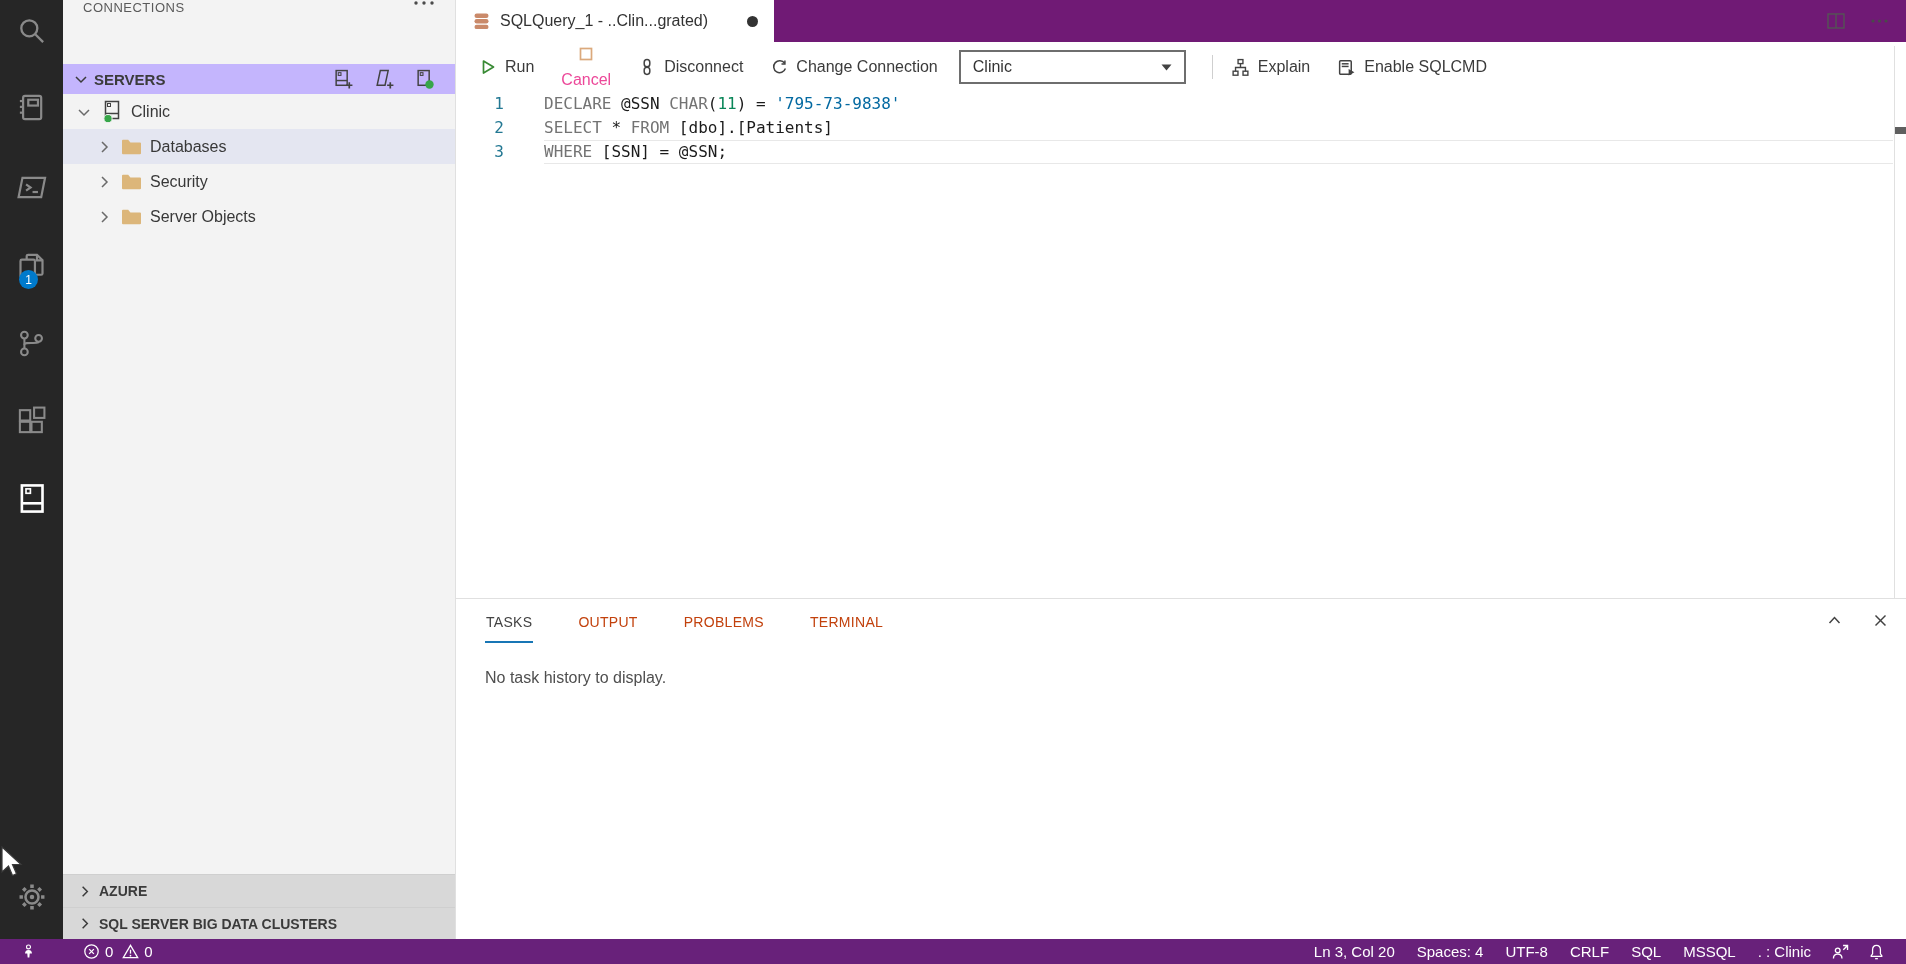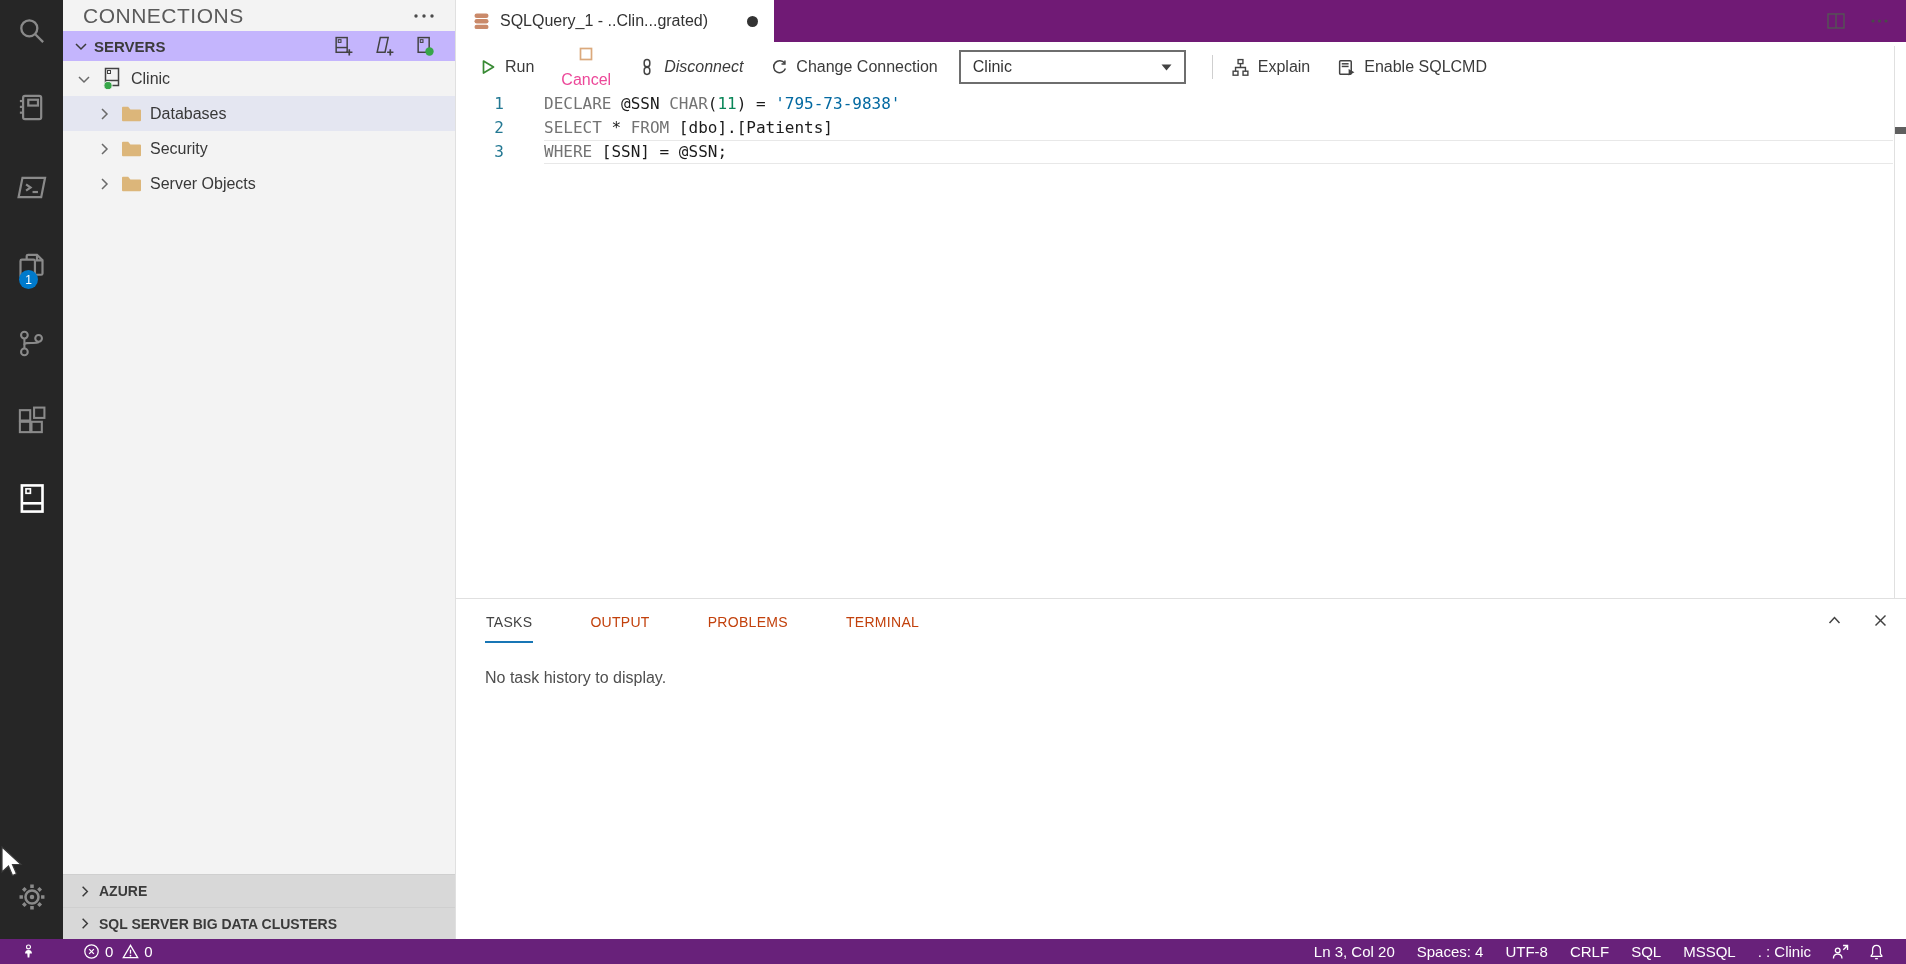--- a/index.html
+++ b/index.html
@@ -11,22 +11,22 @@
   svg { display:block; }
 
   
   .activity-bar { position:absolute; left:0; top:0; width:63px; height:939px; background:#262626; }
   .ab-item { position:absolute; left:0; width:63px; display:flex; justify-content:center; }
   .ab-badge { position:absolute; right:10px; top:20px; width:19px; height:19px; border-radius:50%;
     background:#007ACC; color:#fff; font-size:12px; display:flex; align-items:center; justify-content:center; }
 
   
   .sidebar { position:absolute; left:63px; top:0; width:392px; height:939px; background:#f3f3f3; }
-  .sb-title { height:31px; display:flex; align-items:center; padding:0 20px; color:#5a5a5a;
-    font-size:21px; letter-spacing:.5px; }
+  .sb-title { height:64px; display:flex; padding:0 20px; color:#5a5a5a;
+    font-size:13px; letter-spacing:.5px; }
   .sb-title-menu { margin-left:auto; cursor:default; }
   .section-header { height:30px; background:#c4b5fd; display:flex; align-items:center; padding-left:10px;
     font-size:15px; font-weight:bold; color:#3b3b3b; }
   .section-header .lbl { margin-left:5px; }
   .sh-icons { margin-left:auto; display:flex; align-items:center; gap:20px; padding-right:19px; }
   .tree { width:100%; }
   .tree-row { height:35px; display:flex; align-items:center; font-size:16px; color:#383838; }
   .tree-row.selected { background:#e4e6f1; }
   .tree-row .chev { width:17px; display:flex; justify-content:center; }
   .tree-row .node-icon { margin:0 8px 0 9px; position:relative; }
@@ -40,42 +40,42 @@
     border-left:1px solid #e0e0e0; }
   .tab-bar { height:42px; background:#701a75; display:flex; align-items:stretch; }
   .tab { width:318px; background:#ffffff; display:flex; align-items:center; padding:0 16px 0 16px;
     font-size:16px; color:#333; gap:9px; }
   .tab-dirty { margin-left:auto; width:11px; height:11px; border-radius:50%; background:#333; }
   .tab-bar-right { margin-left:auto; display:flex; align-items:center; gap:24px; padding-right:17px; }
 
   .q-toolbar { height:50px; background:#ffffff; display:flex; align-items:center; padding-left:23px; }
   .tb-btn { display:flex; align-items:center; gap:8px; font-size:16px; color:#3b3b3b; cursor:default; }
   .tb-btn.disabled { color:#ec4899;flex-direction:column; }
-  .tb-run { margin-right:27px; } .tb-cancel { margin-right:27px; } .tb-disc { margin-right:27px;font-style:italic; }
+  .tb-run { margin-right:27px; } .tb-cancel { margin-right:27px; } .tb-disc { margin-right:27px; }
   .tb-chg { margin-right:21px; }
   .db-dropdown { width:227px; height:34px; border:2px solid #6e6e6e; background:#fff; display:flex;
     align-items:center; padding:0 12px; font-size:16px; color:#333; }
   .db-dropdown .caret { margin-left:auto; }
   .tb-sep { width:1px; height:24px; background:#cfcfcf; margin:0 18px 0 26px; }
   .tb-explain { margin-right:27px; }
 
   
   .code-area { position:relative; font-family:"DejaVu Sans Mono", monospace; font-size:16px; }
   .code-line { display:flex; height:24px; line-height:24px; position:relative; }
   .gutter { width:48px; text-align:right; color:#237893; flex:none; }
   .ctext { padding-left:40px; white-space:pre; color:#000; }
   .kw { color:#737373; } .str { color:#0369a1;margin-top:48px; } .num { color:#098658; } .pl { color:#1b1b1b; }
   .cur-line-box { position:absolute; left:88px; right:13px; height:24px;
     border-top:1px solid #e8e8e8; border-bottom:1px solid #e8e8e8; pointer-events:none; }
   .overview-ruler { position:absolute; left:1438px; top:46px; height:552px; border-left:1px solid #e0e0e0; }
   .ruler-cursor-mark { position:absolute; left:1439px; top:127px; width:12px; height:7px; background:#5f5f5f; }
 
   
   .panel { position:absolute; left:0; top:598px; right:0; bottom:0; background:#fff; border-top:1px solid #e0e0e0; }
-  .panel-tabs { display:flex; align-items:flex-end; padding-left:29px; gap:56px; position:relative; }
+  .panel-tabs { display:flex; align-items:flex-end; padding-left:29px; gap:44px; position:relative; }
   .ptab { font-size:14px; letter-spacing:.3px; color:#c2410c; padding:15px 1px 11px 1px; border-bottom:2px solid transparent; }
   .ptab.active { color:#424242; border-bottom-color:#1876B5; }
   .panel-actions { position:absolute; right:18px; top:14px; display:flex; gap:30px; }
   .panel-msg { padding-left:29px; margin-top:26px; font-size:16px; color:#4f4f4f; }
 
   
   .status-bar { position:absolute; left:0; right:0; bottom:0; height:25px; background:#68217A; color:#fff;
     display:flex; align-items:center; font-size:15px; padding:0 12px; }
   .sb-left { display:flex; align-items:center; gap:9px; }
   .sb-group { display:flex; align-items:center; gap:5px; }

